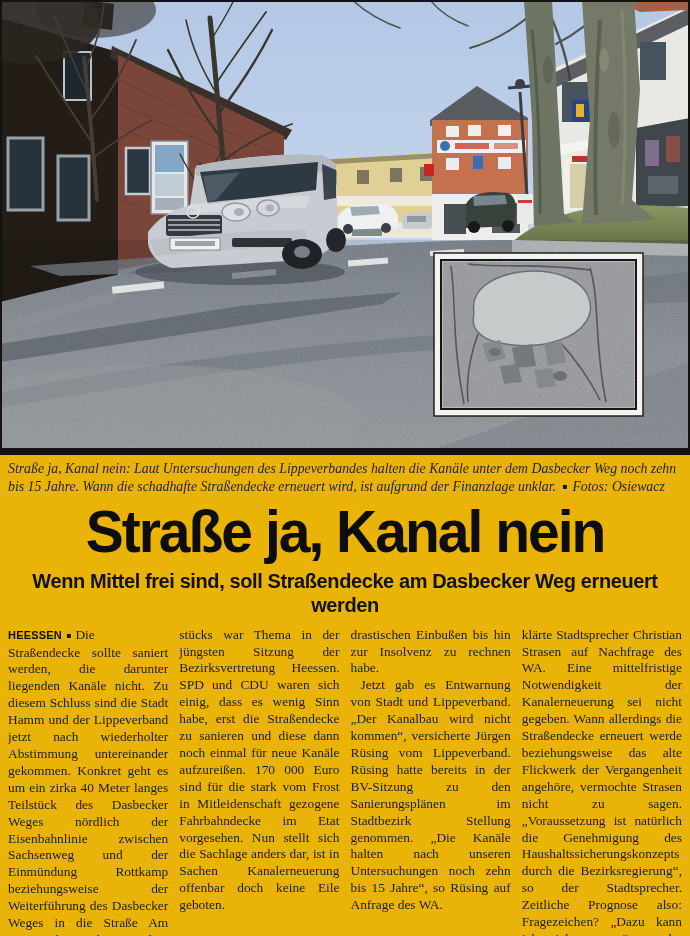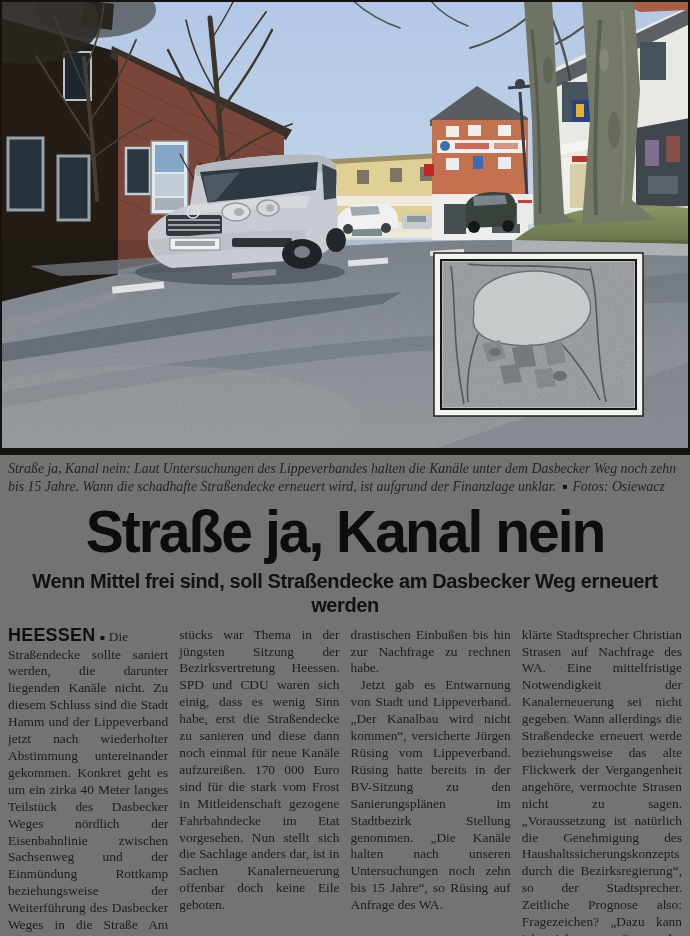--- a/index.html
+++ b/index.html
@@ -1,18 +1,18 @@
 <!DOCTYPE html>
 <html lang="de"><head>
 <meta charset="utf-8">
 <style>
   html,body{margin:0;padding:0;background:#d8d8d4;}
   .page{
     position:relative;width:690px;height:936px;margin:0 auto;
-    background:#737373;overflow:hidden;
+    background:#eab308;overflow:hidden;
     font-family:"Liberation Serif",serif;color:#1e1e1e;
   }
   
   .photo-wrap{
     width:690px;height:455px;position:relative;
     border-bottom:5px solid #15130f;box-sizing:border-box;
     background:#bcd0e6;
   }
   .photo-wrap svg{display:block;}
   
@@ -43,21 +43,21 @@
     height:322px;overflow:hidden;
   }
   .col{
     flex:1 1 0;min-width:0;
     font-size:13.4px;line-height:16.9px;text-align:justify;color:#1c1c1a;
   }
   .col p{margin:0;}
   .col p + p{text-indent:10px;}
   .dateline{
     font-family:"Liberation Sans",sans-serif;font-weight:700;
-    font-size:18px;letter-spacing:.2px;color:#0f0f0f;
+    font-size:11px;letter-spacing:.2px;color:#0f0f0f;
   }
   .dl-bullet{margin:0 4px 0 4px;vertical-align:1px;}
   .credit{font-style:italic;}
 </style>
 </head>
 <body>
 
 <div class="page">
 
   <figure class="photo-wrap" style="margin:0">
@@ -324,21 +324,21 @@
   <div class="columns">
     <div class="col">
       <p><span class="dateline">HEESSEN</span><span class="sq-bullet dl-bullet">▪</span><span>Die Straßendecke sollte saniert werden, die darunter liegenden Kanäle nicht. Zu diesem Schluss sind die Stadt Hamm und der Lippeverband jetzt nach wiederholter Abstimmung untereinander gekommen. Konkret geht es um ein zirka 40 Meter langes Teilstück des Dasbecker Weges nördlich der Eisenbahnlinie zwischen Sachsenweg und der Einmündung Rottkamp beziehungsweise der Weiterführung des Dasbecker Weges in die Straße Am Hämmschen. Schon mit dem bloßen Auge ist für Laien erkennbar: Die Straßendecke ist ein Flickenteppich. Sie weist etliche notdürftig ausgebesserte Stellen auf.</span></p>
 
     </div>
     <div class="col">
       <p>stücks war Thema in der jüngsten Sitzung der Bezirksvertretung Heessen. SPD und CDU waren sich einig, dass es wenig Sinn habe, erst die Straßendecke zu sanieren und diese dann noch einmal für neue Kanäle aufzureißen. 170 000 Euro sind für die stark vom Frost in Mitleidenschaft gezogene Fahrbahndecke im Etat vorgesehen. Nun stellt sich die Sachlage anders dar, ist in Sachen Kanalerneuerung offenbar doch keine Eile geboten.</p>
 
     </div>
     <div class="col">
-      <p>drastischen Einbußen bis hin zur Nachfrage zu rechnen habe.</p>
+      <p>drastischen Einbußen bis hin zur Insolvenz zu rechnen habe.</p>
       <p>Jetzt gab es Entwarnung von Stadt und Lippeverband. „Der Kanalbau wird nicht kommen“, versicherte Jürgen Rüsing vom Lippeverband. Rüsing hatte bereits in der BV-Sitzung zu den Sanierungsplänen im Stadtbezirk Stellung genommen. „Die Kanäle halten nach unseren Untersuchungen noch zehn bis 15 Jahre“, so Rüsing auf Anfrage des WA.</p>
 
     </div>
     <div class="col">
       <p>klärte Stadtsprecher Christian Strasen auf Nachfrage des WA. Eine mittelfristige Notwendigkeit der Kanalerneuerung sei nicht gegeben. Wann allerdings die Straßendecke erneuert werde beziehungsweise das alte Flickwerk der Vergangenheit angehöre, vermochte Strasen nicht zu sagen. „Voraussetzung ist natürlich die Genehmigung des Haushaltssicherungskonzepts durch die Bezirksregierung“, so der Stadtsprecher. Zeitliche Prognose also: Fragezeichen? „Dazu kann ich nichts sagen“, so der Sprecher.</p>
 
     </div>
   </div>
 
 </div>

